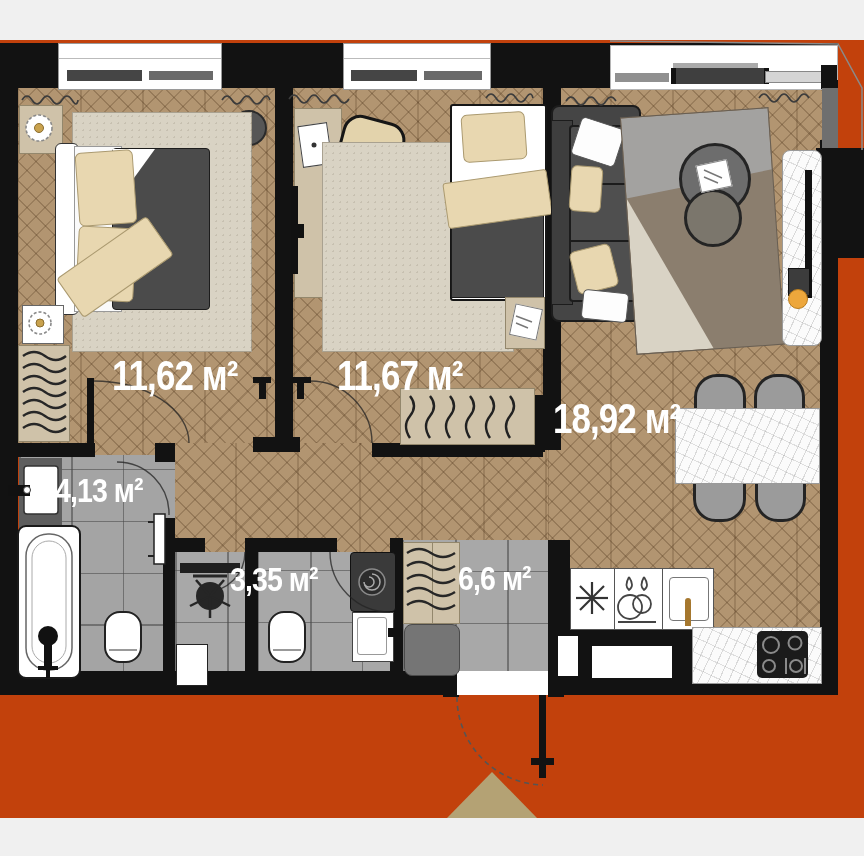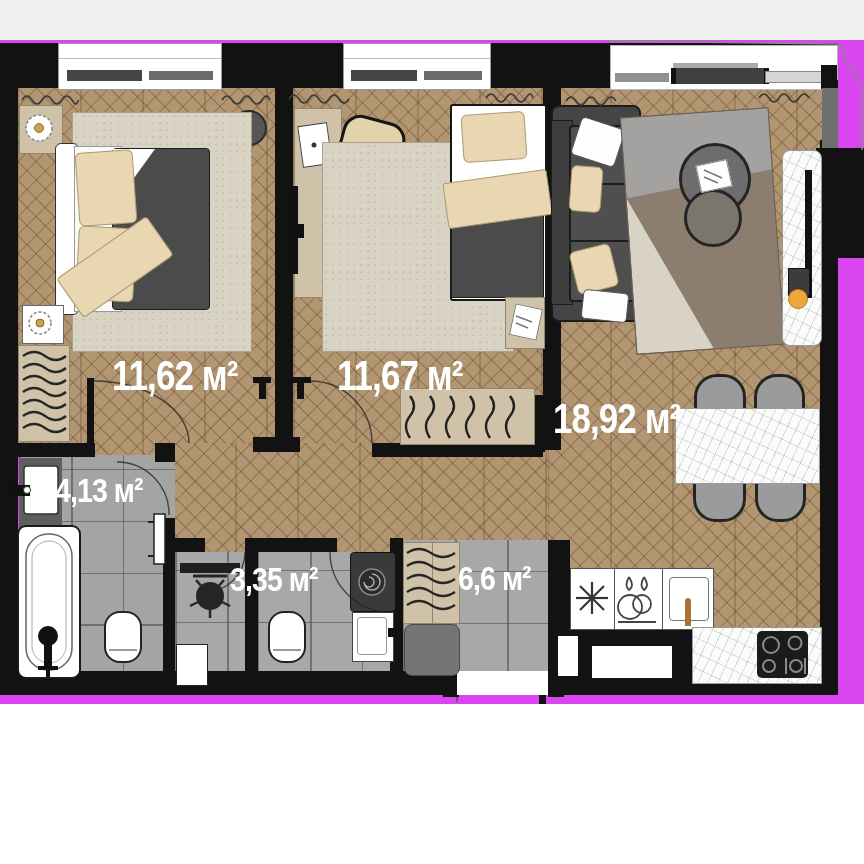--- a/index.html
+++ b/index.html
@@ -1,16 +1,16 @@
 <!DOCTYPE html>
 <html><head>
 <meta charset="utf-8">
 <style>
   html,body{margin:0;padding:0;background:#fff;}
-  .stage{position:relative;width:864px;height:704px;background:#d946ef;overflow:hidden;
+  .stage{position:relative;width:864px;height:856px;background:#c2410c;overflow:hidden;
          font-family:"Liberation Sans",sans-serif;}
   .abs{position:absolute;}
   .band{left:0;width:864px;background:#f0f0f0;}
   .wall{position:absolute;background:#121212;}
   .wood{position:absolute;background-color:#b29571;
     background-image:
       repeating-linear-gradient(45deg, rgba(70,45,20,.26) 0 1.5px, transparent 1.5px 13px),
       repeating-linear-gradient(-45deg, rgba(70,45,20,.22) 0 1.5px, transparent 1.5px 13px),
       repeating-linear-gradient(90deg, rgba(70,45,20,.20) 0 1.5px, transparent 1.5px 62px);}
   .tile{position:absolute;background-color:#a8a8a8;

